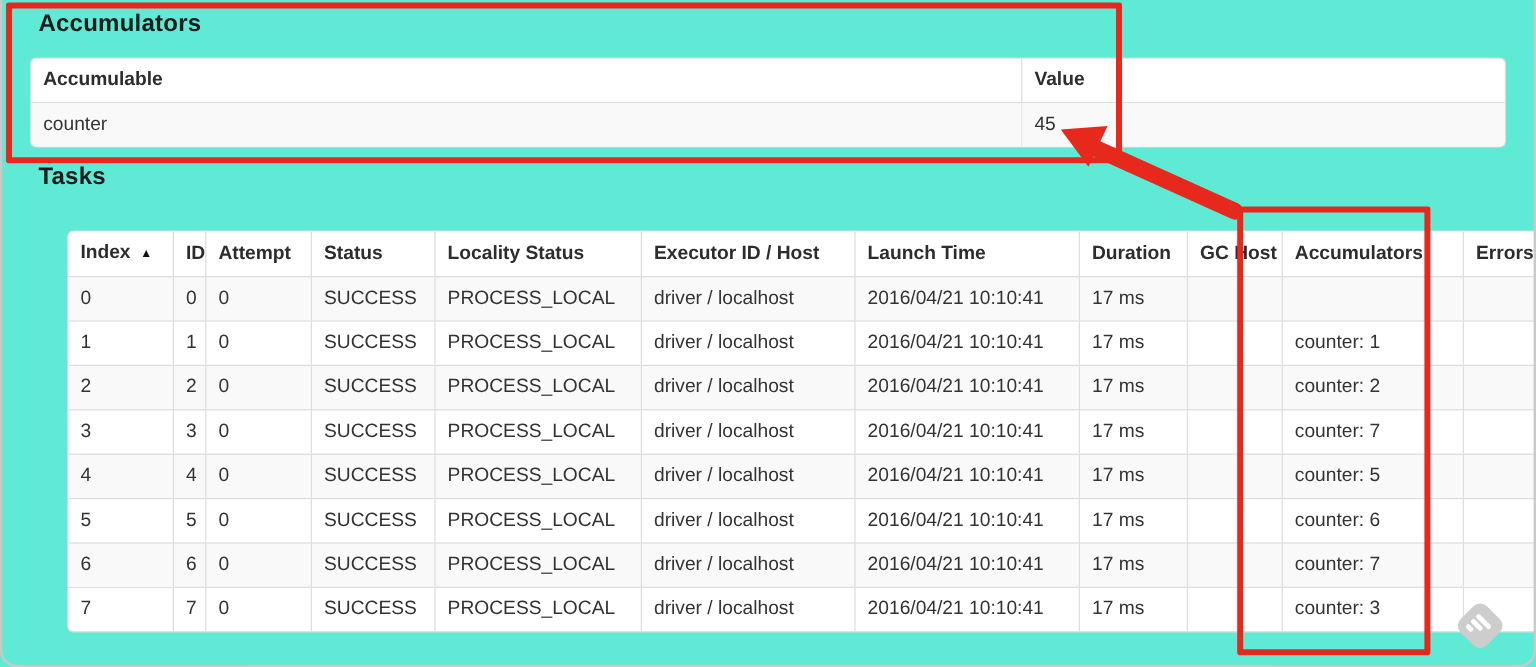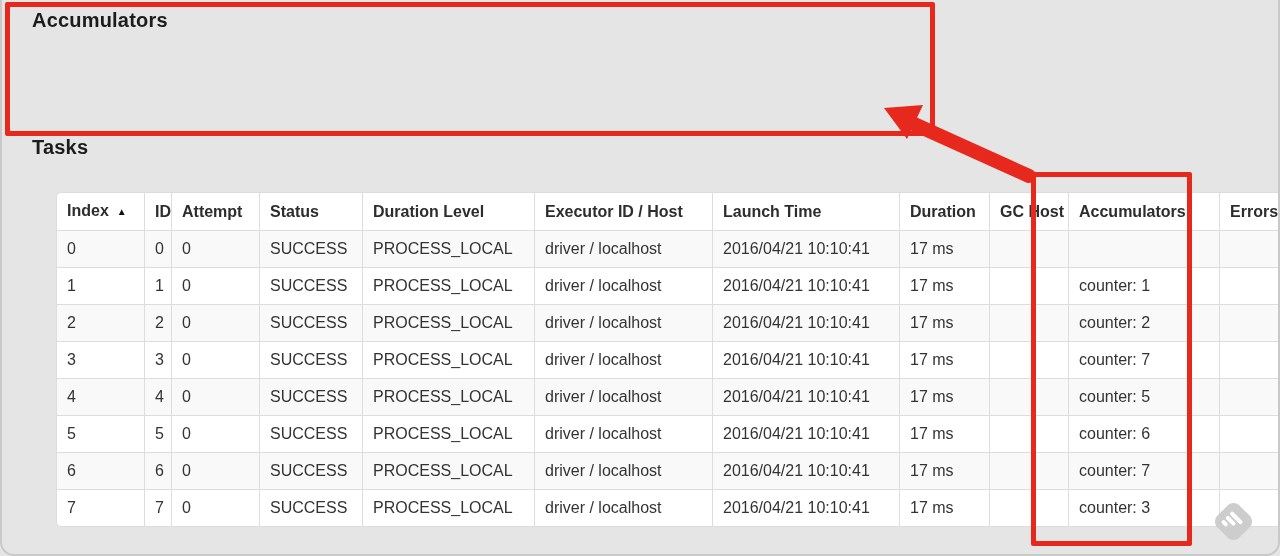--- a/index.html
+++ b/index.html
@@ -4,21 +4,21 @@
 <style>
   html, body {
     margin: 0; padding: 0;
     width: 1280px; height: 556px;
     background: #ffffff;
     font-family: "Liberation Sans", sans-serif;
     overflow: hidden;
   }
   .page {
     position: absolute; inset: 0;
-    background: #e5e5e5;
+    background: #5eead4;
     color: #333;
   }
   .section-heading {
     position: absolute;
     left: 32px;
     margin: 0;
     font-size: 20px;
     font-weight: bold;
     color: #1c1c1c;
     letter-spacing: 0.2px;
@@ -115,20 +115,38 @@
     pointer-events: none;
   }
 </style>
 </head>
 <body>
 
 <div class="page">
 
   <h4 class="section-heading" id="acc-heading">Accumulators</h4>
 
+  <table class="ui-table" id="acc-table">
+    <colgroup>
+      <col style="width:825px">
+      <col style="width:403px">
+    </colgroup>
+    <thead>
+        <tr>
+          <th><span>Accumulable</span></th>
+          <th><span>Value</span></th>
+        </tr>
+      </thead>
+    <tbody>
+        <tr>
+          <td>counter</td>
+          <td>45</td>
+        </tr>
+      </tbody>
+  </table>
 
   <h4 class="section-heading" id="tasks-heading">Tasks</h4>
 
   <table class="ui-table" id="tasks-table">
     <colgroup>
       <col style="width:87px">
         <col style="width:27px">
         <col style="width:88px">
       <col style="width:103px">
         <col style="width:172px">
@@ -138,21 +156,21 @@
         <col style="width:79px">
       <col style="width:151px">
         <col style="width:66px">
     </colgroup>
     <thead>
         <tr>
           <th><span>Index</span><span class="sort-icon">▲</span></th>
           <th><span>ID</span></th>
           <th><span>Attempt</span></th>
           <th><span>Status</span></th>
-          <th><span>Duration Level</span></th>
+          <th><span>Locality Status</span></th>
           <th><span>Executor ID / Host</span></th>
           <th><span>Launch Time</span></th>
           <th><span>Duration</span></th>
           <th><span>GC Host</span></th>
           <th><span>Accumulators</span></th>
           <th><span>Errors</span></th>
         </tr>
       </thead>
     <tbody>
         <tr>

